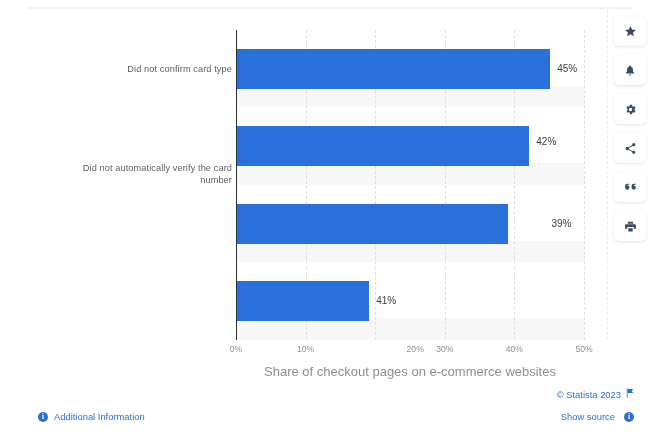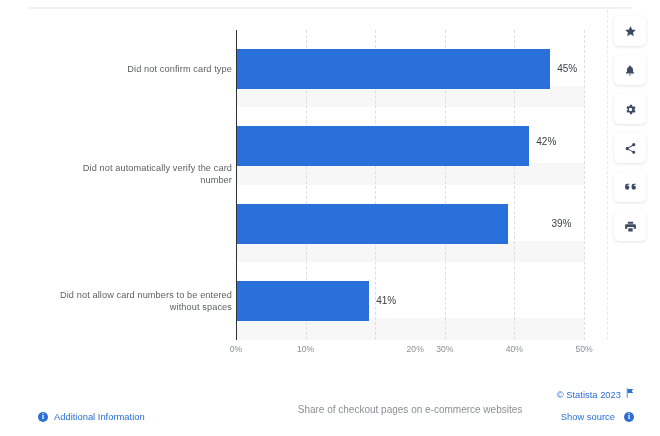--- a/index.html
+++ b/index.html
@@ -126,24 +126,23 @@
     transform: translateX(-50%);
     white-space: nowrap;
   }
 
   .x-axis-title {
     position: absolute;
     left: 236px;
     top: 350px;
     width: 348px;
     text-align: center;
-    font-size: 10px;
+    font-size: 13px;
     color: #8b8f94;
     white-space: nowrap;
-    margin-top: 40px;
   }
 
   
   .toolbar {
     position: absolute;
     right: 14px;
     top: 16px;
     width: 32px;
     display: flex;
     flex-direction: column;
@@ -247,24 +246,20 @@
   <div class="chart-area">
 
     <div class="cat-labels">
         <div class="cat-label" style="top: 32.5px;">
           <div>Did not confirm card type</div>
         </div>
         <div class="cat-label" style="top: 103.75px; margin-top: 28px;">
           <div>Did not automatically verify the card</div>
           <div>number</div>
         </div>
-        <div class="cat-label" style="top: 258.75px;">
-          <div>Did not allow card numbers to be entered</div>
-          <div>without spaces</div>
-        </div>
       </div>
 
     <div class="plot">
       <div class="bands">
           <div class="band" style="top: 55.8px; height: 21.7px;"></div>
           <div class="band" style="top: 133.3px; height: 21.7px;"></div>
           <div class="band" style="top: 210.8px; height: 21.7px;"></div>
           <div class="band" style="top: 288.3px; height: 21.7px;"></div>
         </div>
       <div class="grid">

